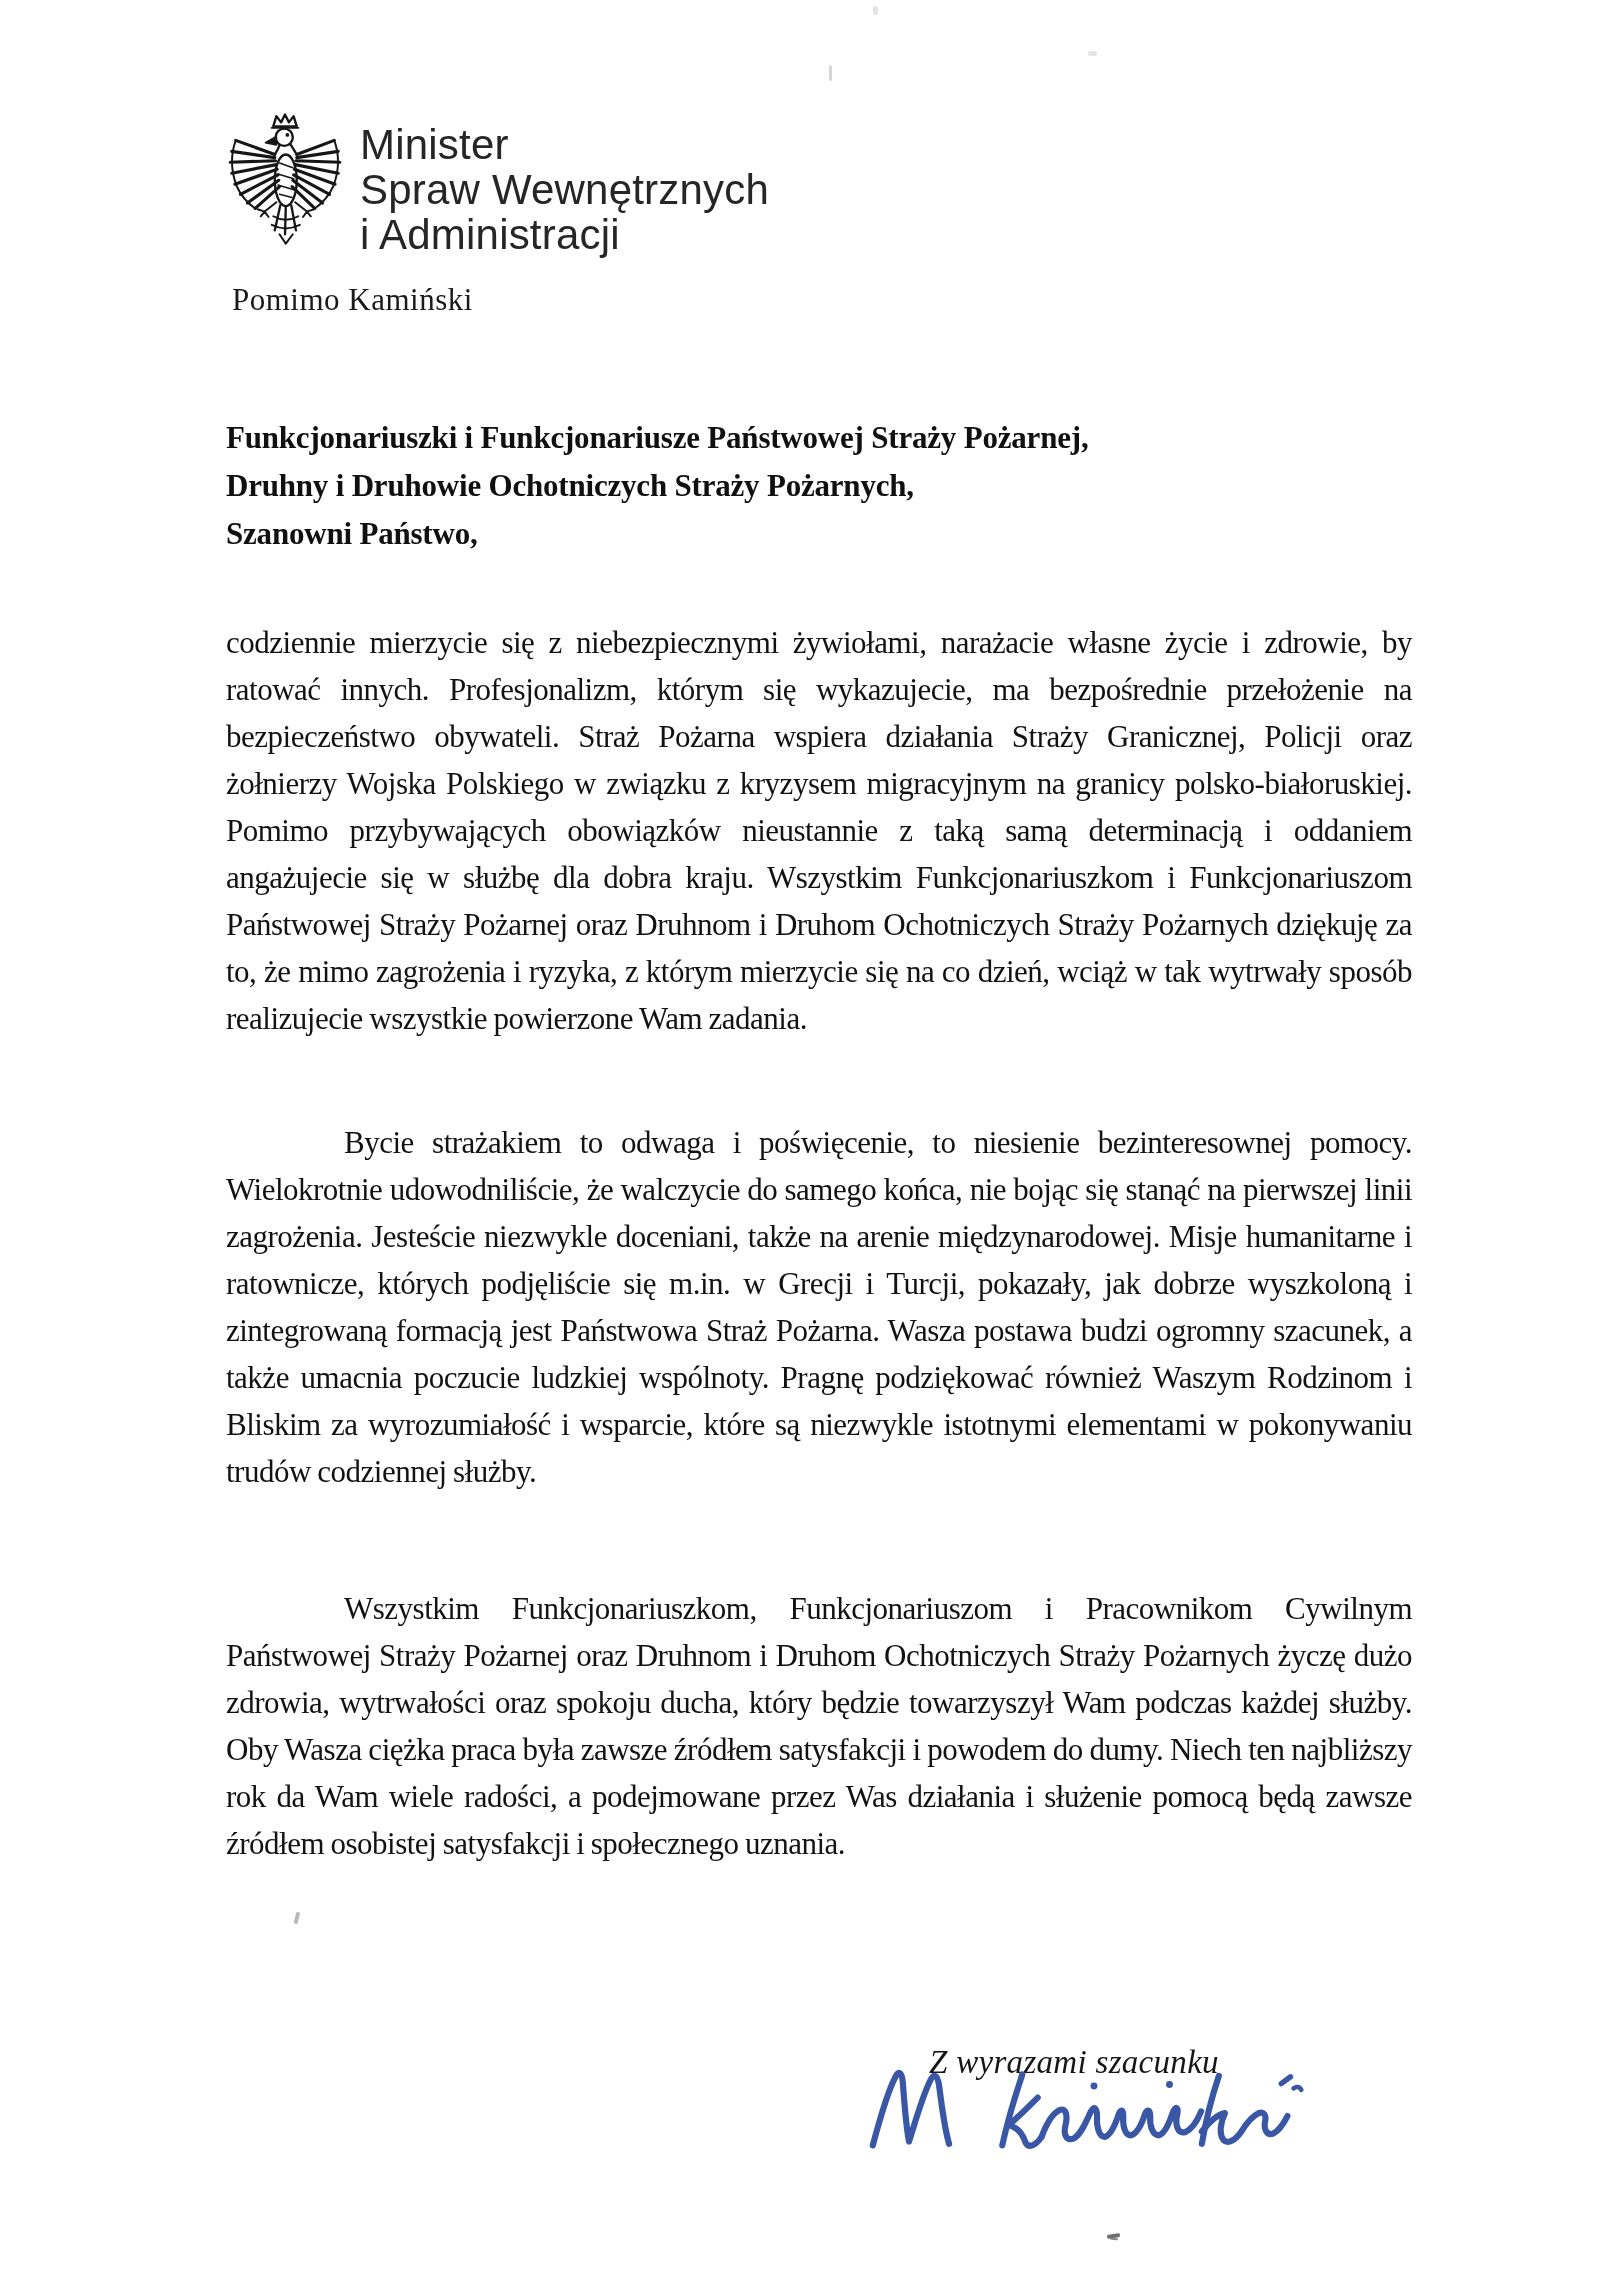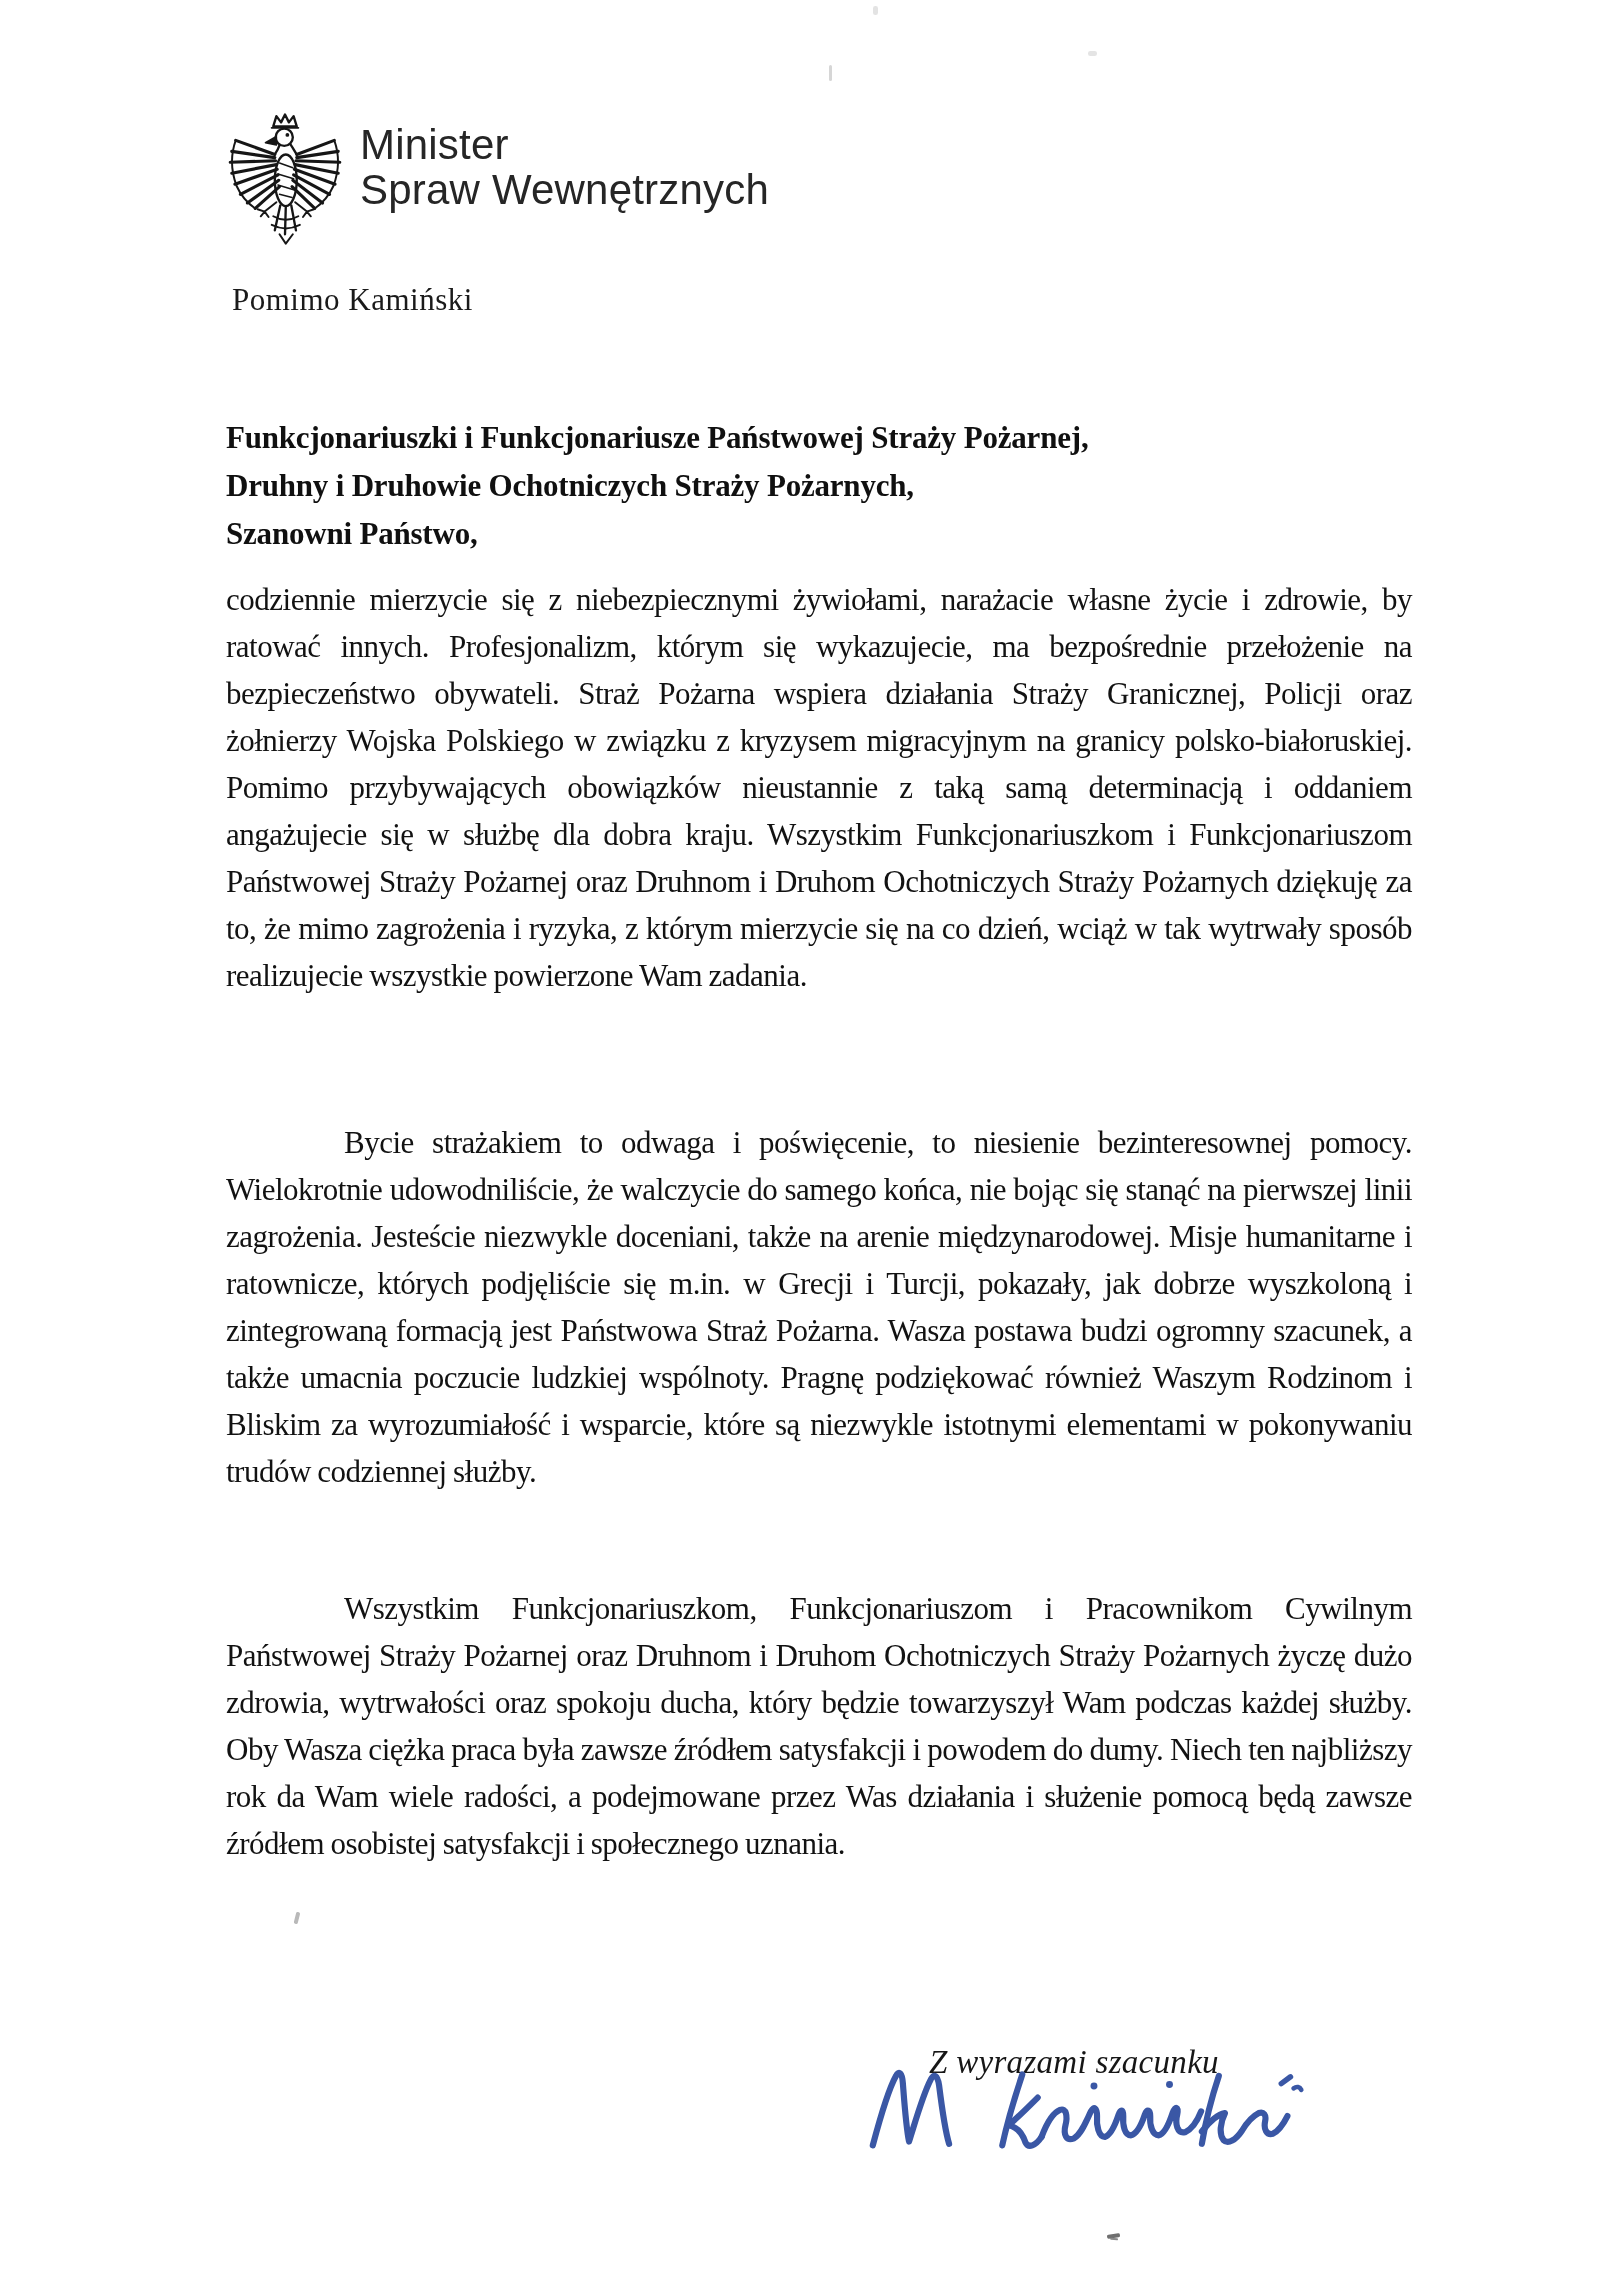--- a/index.html
+++ b/index.html
@@ -46,21 +46,21 @@
   .para {
     position:absolute; left:226px;
     width:1186px;
     text-align:justify;
     font-size:31px; line-height:47px;
     letter-spacing:-0.5px;
     word-spacing:-0.8px;
     color:#121212;
   }
   .para.indent { text-indent:118px; }
-  #para-1 { top:576px; }
+  #para-1 { top:619px; }
   #para-2 { top:1119px; }
   #para-3 { top:1585px; }
 
   .closing {
     position:absolute; left:929px; top:2000px;
     font-style:italic;
     font-size:33px;
     letter-spacing:0.3px;
     color:#161616;
     white-space:nowrap;
@@ -123,20 +123,21 @@
     <path d="M88 114 L103 126 M103 126 L112 123 M103 126 L108 132 M103 126 L98 133" stroke-width="2.5"></path>
 
     <path d="M69 118 L62 150 M76 120 L75 155 M83 118 L89 150" stroke-width="3"></path>
     <path d="M60 132 Q76 141 92 132 M58 143 Q76 152 94 143" stroke-width="2.5"></path>
     <path d="M68 155 L76 167 L85 155" stroke-width="2.5"></path>
   </svg>
 
   <div class="ministry">
     <div>Minister</div>
     <div>Spraw Wewnętrznych</div>
+    <div>i Administracji</div>
   </div>
 
   <div class="minister-name">Pomimo Kamiński</div>
 
   <div class="salutation">
     <div>Funkcjonariuszki i Funkcjonariusze Państwowej Straży Pożarnej,</div>
     <div>Druhny i Druhowie Ochotniczych Straży Pożarnych,</div>
     <div>Szanowni Państwo,</div>
   </div>
 

